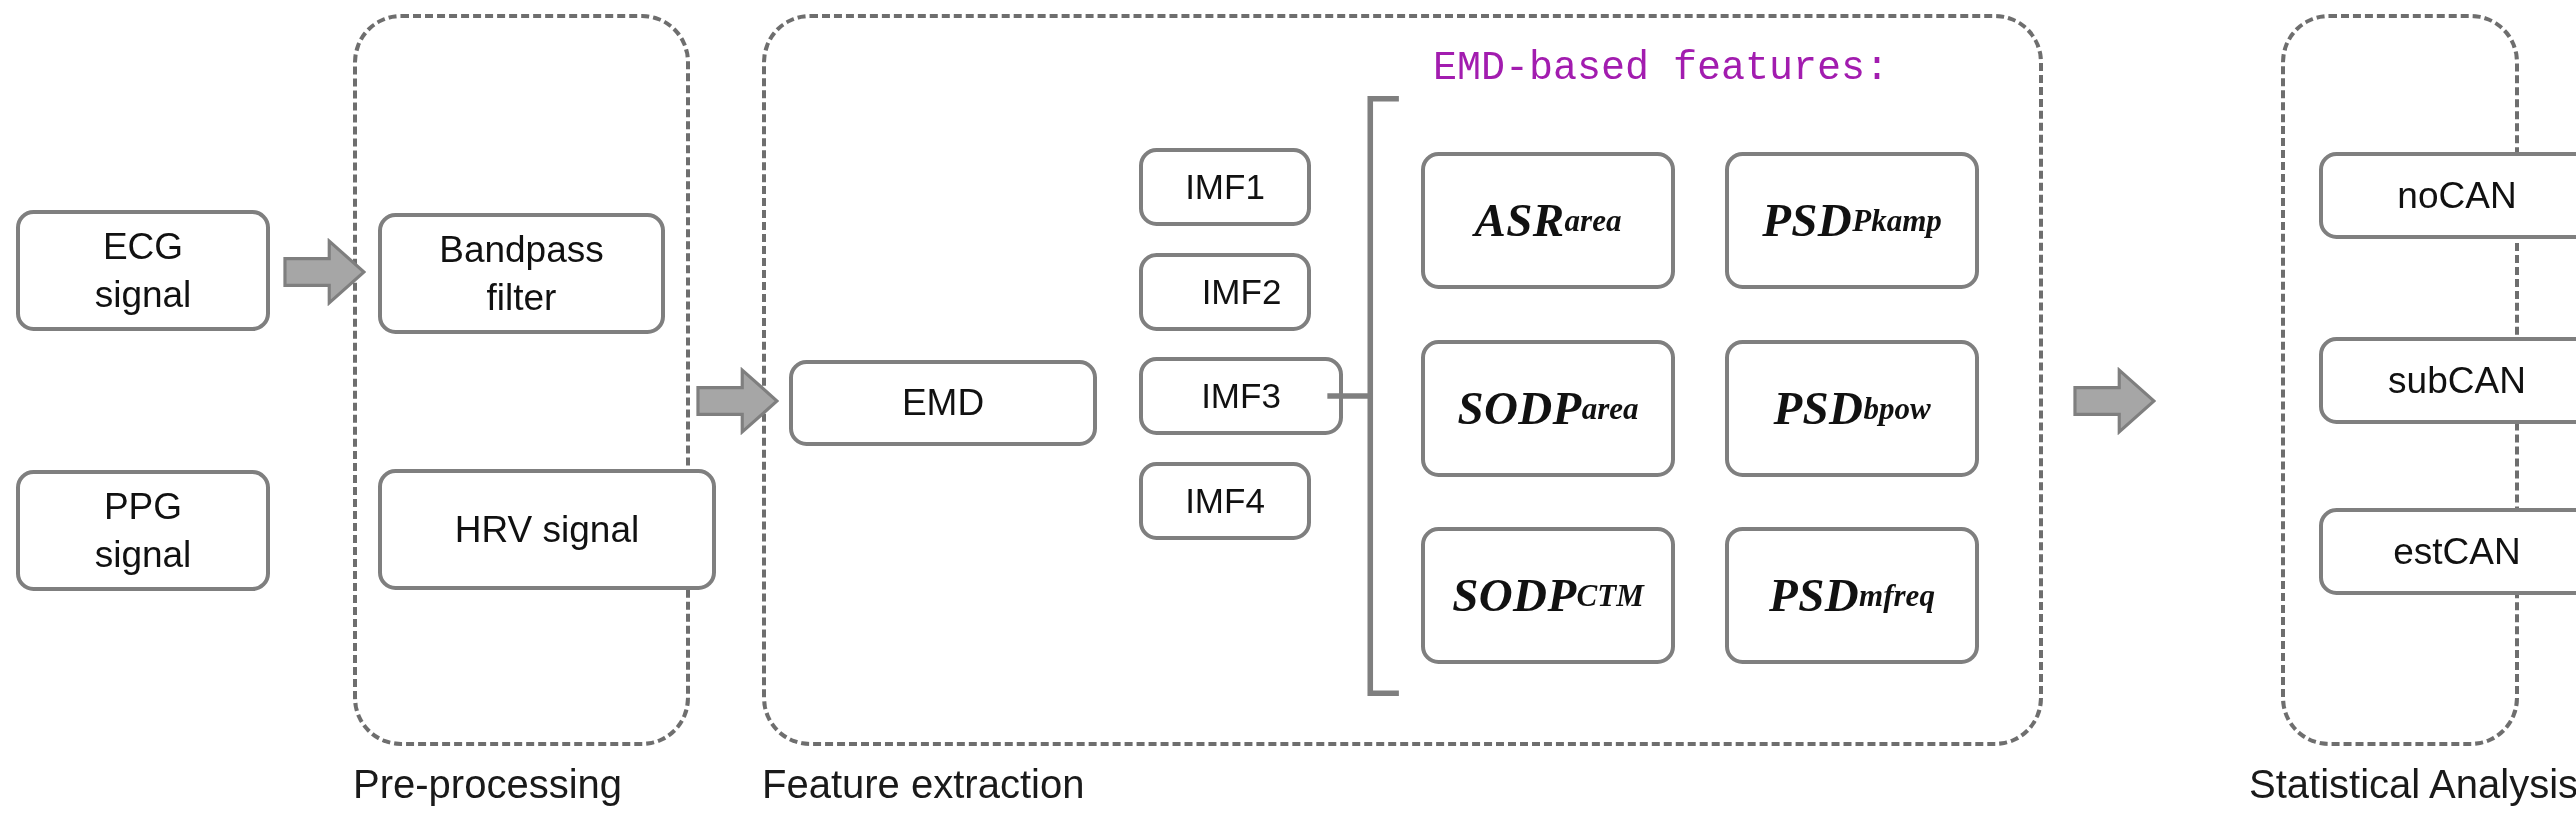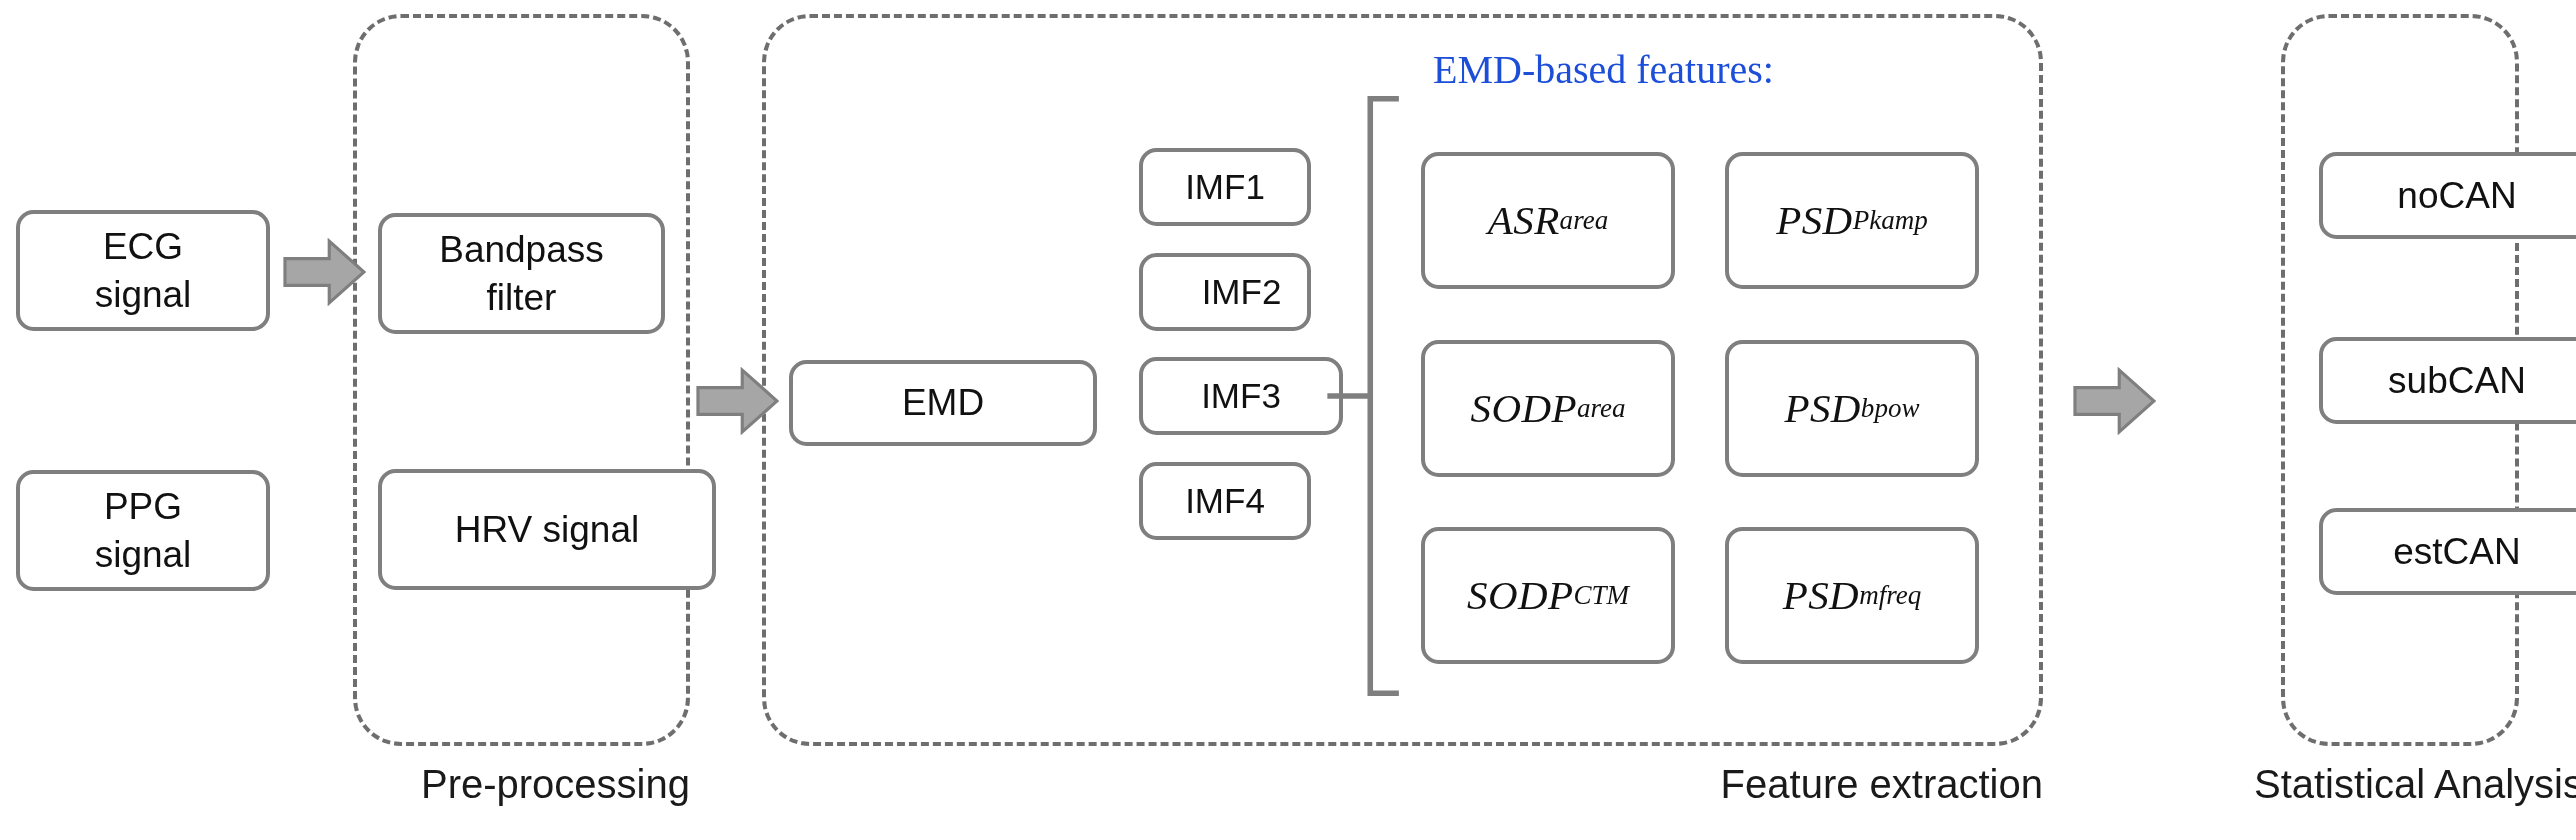--- a/index.html
+++ b/index.html
@@ -36,22 +36,23 @@
     font-size: 37px;
     font-family: "Liberation Sans", sans-serif;
     white-space: pre-line;
   }
   .node.small { font-size: 35px; }
 
   
   .node.math {
     font-family: "Liberation Serif", serif;
     font-style: italic;
-    font-size: 41px;
+    font-size: 47px;
     letter-spacing: 0.4px;
+    font-weight: bold;
   }
   .node.math .sub {
     font-size: 0.66em;
     vertical-align: -0.30em;
     font-style: italic;
     letter-spacing: 0;
   }
 
   
   .group {
@@ -62,29 +63,29 @@
     background: transparent;
   }
 
   
   .caption {
     position: absolute;
     font-family: "Liberation Sans", sans-serif;
     font-size: 40px;
     color: #1a1a1a;
     white-space: nowrap;
-    text-align: right;
+    text-align: left;
   }
 
   
   .free-label {
     position: absolute;
-    font-family: Liberation Serif, serif;
+    font-family: Liberation Mono, monospace;
     font-size: 40px;
-    color: #1d4ed8;
+    color: #a21caf;
     white-space: nowrap;
   }
 
   
   .block-arrow {
     position: absolute;
   }
 
   
   .bracket {

